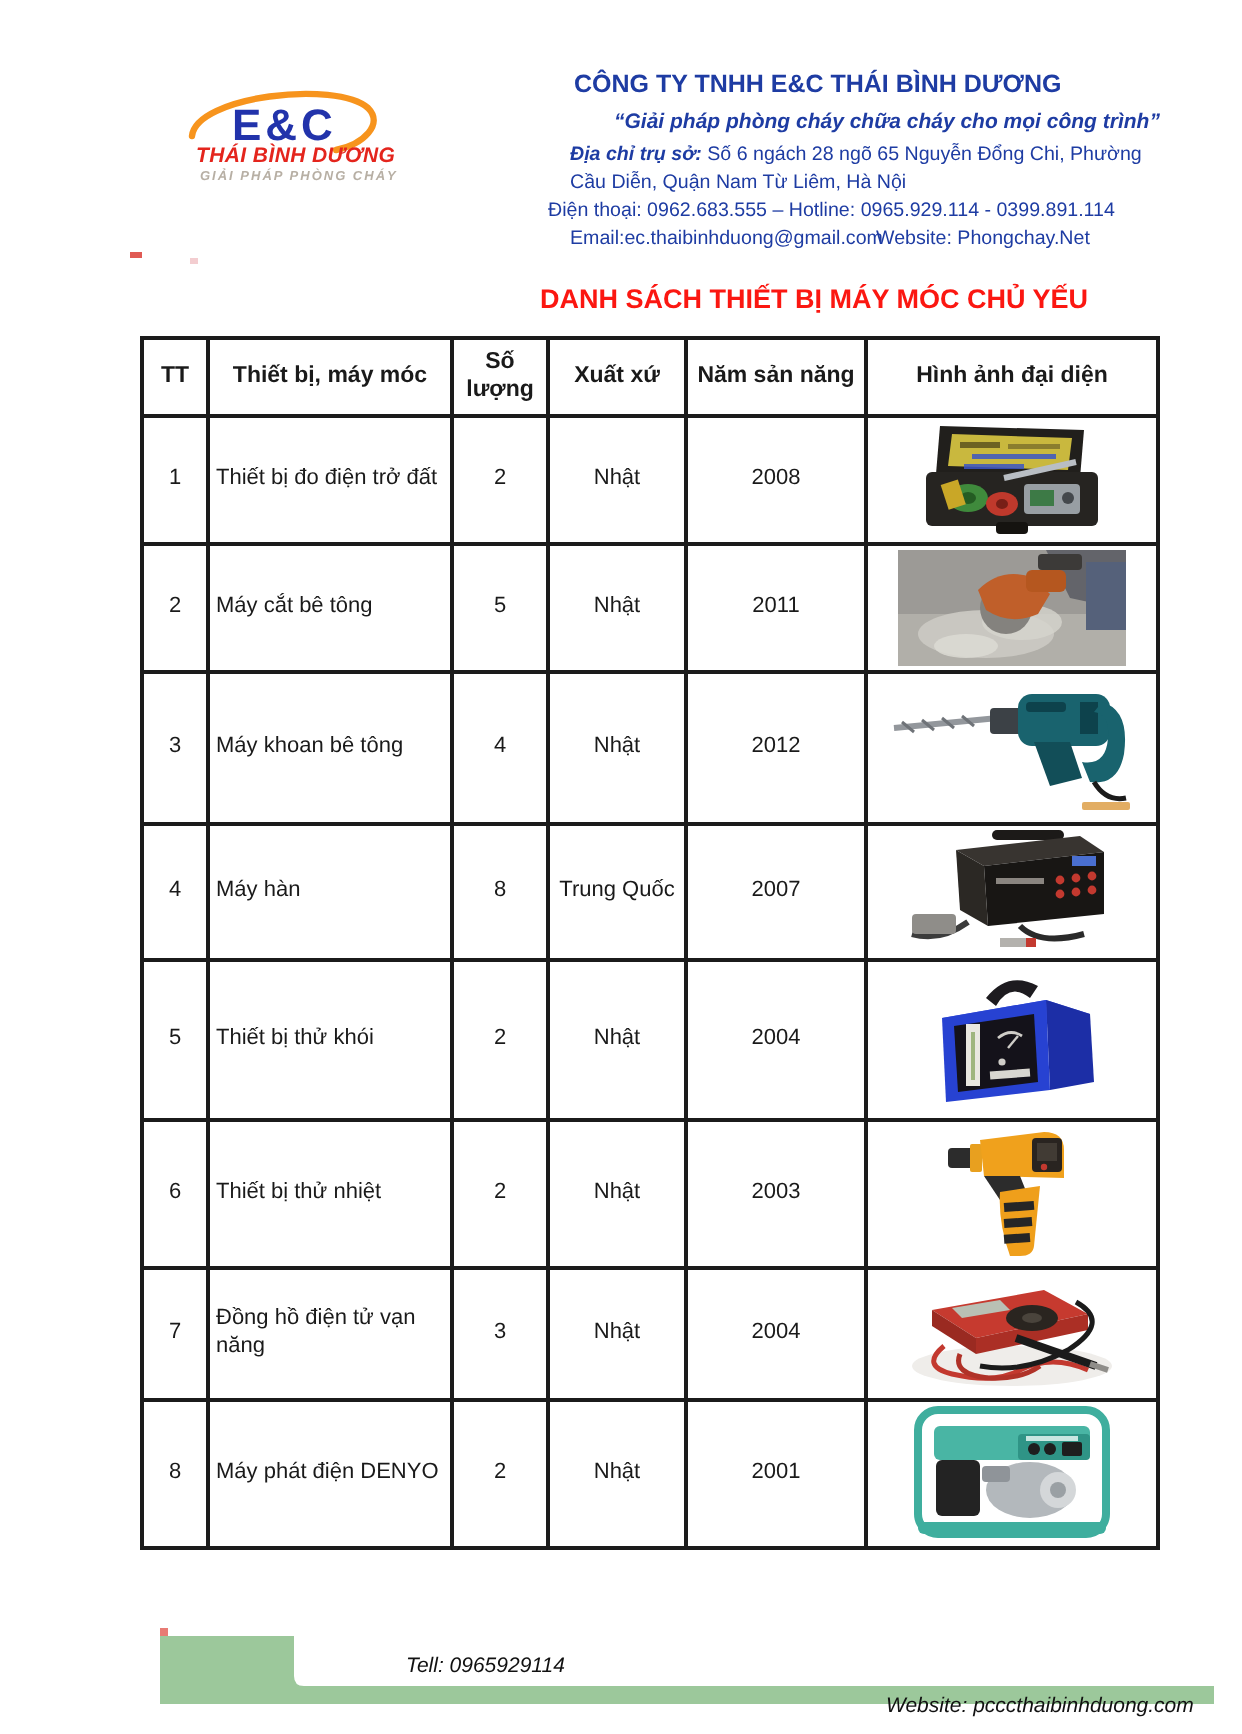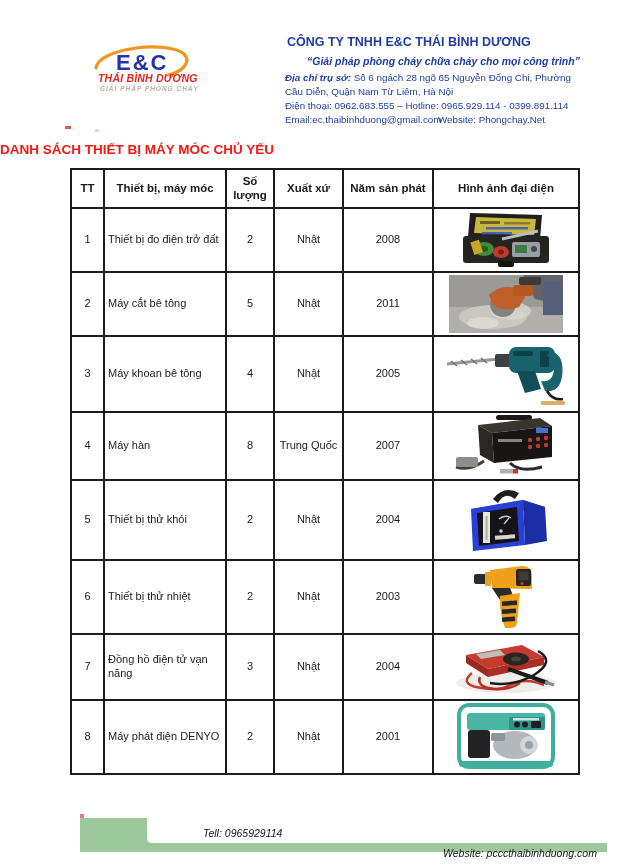--- a/index.html
+++ b/index.html
@@ -20,28 +20,28 @@
   }
   .logo-tag{
     position:absolute;left:4px;top:41px;font-size:6.5px;font-weight:bold;font-style:italic;
     color:#b7afa4;white-space:nowrap;letter-spacing:1px;
   }
   .hdr-line{position:absolute;color:#1e3ca3;white-space:nowrap;}
   .company-name{left:287px;top:35px;font-size:12.5px;font-weight:bold;}
   .slogan{left:307px;top:55px;font-size:10.5px;font-weight:bold;font-style:italic;}
   .address{left:285px;top:71px;width:305px;font-size:9.8px;line-height:13.5px;white-space:normal;}
   .address b{font-weight:bold;font-style:italic;}
-  .phone{left:285px;top:100px;font-size:9.8px;}
+  .phone{left:274px;top:100px;font-size:9.8px;}
   .email{left:285px;top:114px;font-size:9.8px;}
   .web1{left:438px;top:114px;font-size:9.8px;}
   .artifact-dash{position:absolute;left:65px;top:126px;width:6px;height:3px;background:#e05a54;}
   .artifact-dot{position:absolute;left:95px;top:129px;width:4px;height:3px;background:#f3cdd0;}
   
   .doc-title{
-    position:absolute;left:0;top:142px;width:544px;text-align:left;
+    position:absolute;left:0;top:142px;width:544px;text-align:right;
     color:#fb1711;font-size:13.5px;font-weight:bold;
   }
   
   table.equip{
     position:absolute;left:70px;top:168px;border-collapse:collapse;table-layout:fixed;
   }
   table.equip th,table.equip td{
     border:2px solid #1b1b1b;vertical-align:middle;padding:2px 3px;
     font-size:11px;line-height:1.25;overflow:hidden;
   }
@@ -90,21 +90,21 @@
       <col style="width:69px">
         <col style="width:90px">
         <col style="width:146px">
     </colgroup>
     <tbody>
         <tr style="height:39px">
       <th>TT</th>
       <th>Thiết bị, máy móc</th>
       <th>Số lượng</th>
       <th>Xuất xứ</th>
-      <th>Năm sản phát</th>
+      <th>Năm sản năng</th>
       <th>Hình ảnh đại diện</th>
     </tr>
 
     <tr style="height:64px">
       <td class="c-tt">1</td>
       <td class="c-name">Thiết bị đo điện trở đất</td>
       <td class="c-qty">2</td>
       <td class="c-origin">Nhật</td>
       <td class="c-year">2008</td>
       <td class="c-img">
@@ -151,21 +151,21 @@
           <ellipse cx="34" cy="48" rx="16" ry="6" fill="#dcdad4" opacity="0.85"></ellipse>
         </svg>
       </td>
     </tr>
 
     <tr style="height:76px">
       <td class="c-tt">3</td>
       <td class="c-name">Máy khoan bê tông</td>
       <td class="c-qty">4</td>
       <td class="c-origin">Nhật</td>
-      <td class="c-year">2005</td>
+      <td class="c-year">2012</td>
       <td class="c-img">
         <svg width="126" height="70" viewBox="0 0 126 70">
           <line x1="4" y1="25" x2="56" y2="20" stroke="#93979c" stroke-width="3"></line>
           <line x1="8" y1="22" x2="14" y2="27" stroke="#6f7378" stroke-width="1.5"></line>
           <line x1="18" y1="21" x2="24" y2="26" stroke="#6f7378" stroke-width="1.5"></line>
           <line x1="28" y1="20" x2="34" y2="25" stroke="#6f7378" stroke-width="1.5"></line>
           <line x1="38" y1="19" x2="44" y2="24" stroke="#6f7378" stroke-width="1.5"></line>
           <rect x="52" y="15" width="17" height="13" rx="2" fill="#3c4146"></rect>
           <rect x="66" y="8" width="46" height="26" rx="7" fill="#19636e"></rect>
           <rect x="97" y="12" width="9" height="16" fill="#0d424c"></rect>

